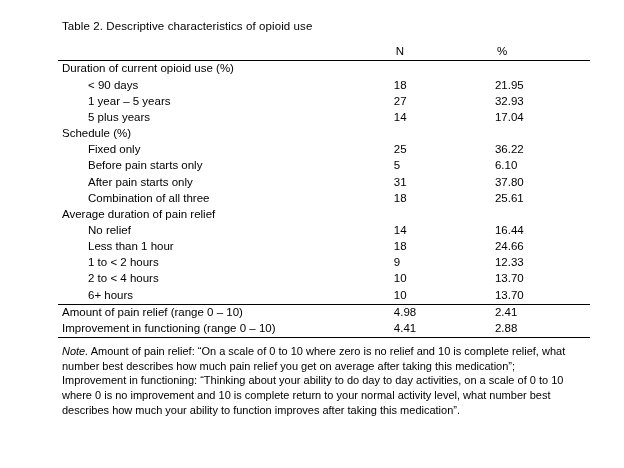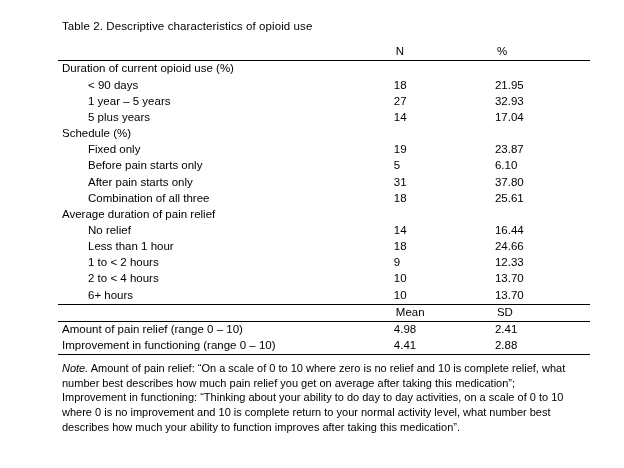--- a/index.html
+++ b/index.html
@@ -108,22 +108,22 @@
       </tr>
 
       <tr>
         <td class="col-label indent-0">Schedule (%)</td>
         <td class="col-n"></td>
         <td class="col-p"></td>
       </tr>
 
       <tr>
         <td class="col-label indent-1">Fixed only</td>
-        <td class="col-n">19</td>
-        <td class="col-p">23.87</td>
+        <td class="col-n">25</td>
+        <td class="col-p">36.22</td>
       </tr>
 
       <tr>
         <td class="col-label indent-1">Before pain starts only</td>
         <td class="col-n">5</td>
         <td class="col-p">6.10</td>
       </tr>
 
       <tr>
         <td class="col-label indent-1">After pain starts only</td>
@@ -167,25 +167,20 @@
         <td class="col-p">13.70</td>
       </tr>
 
 
       <tr class="rule-bottom">
         <td class="col-label indent-1">6+ hours</td>
         <td class="col-n">10</td>
         <td class="col-p">13.70</td>
       </tr>
 
-      <tr class="hdr rule-bottom">
-        <td class="col-label indent-0"></td>
-        <td class="col-n">Mean</td>
-        <td class="col-p">SD</td>
-      </tr>
 
       <tr>
         <td class="col-label indent-0">Amount of pain relief (range 0 – 10)</td>
         <td class="col-n">4.98</td>
         <td class="col-p">2.41</td>
       </tr>
 
       <tr class="rule-bottom">
         <td class="col-label indent-0">Improvement in functioning (range 0 – 10)</td>
         <td class="col-n">4.41</td>

